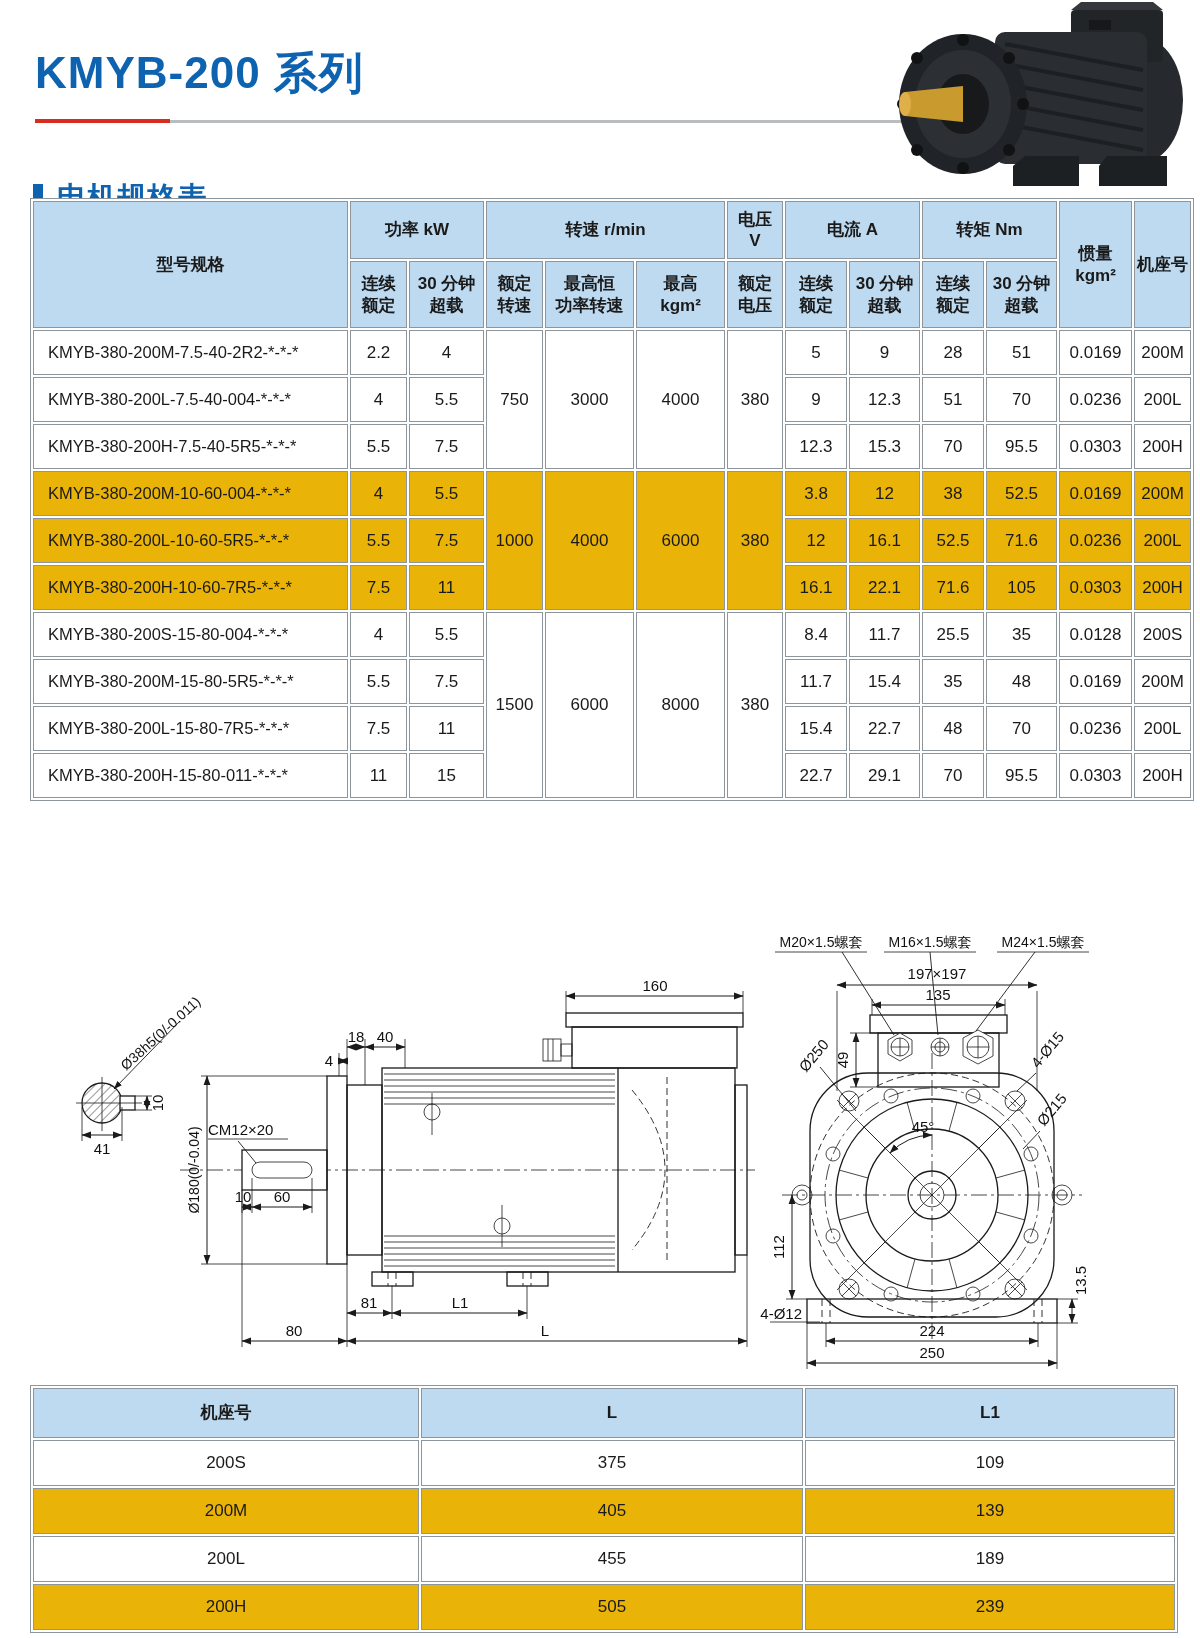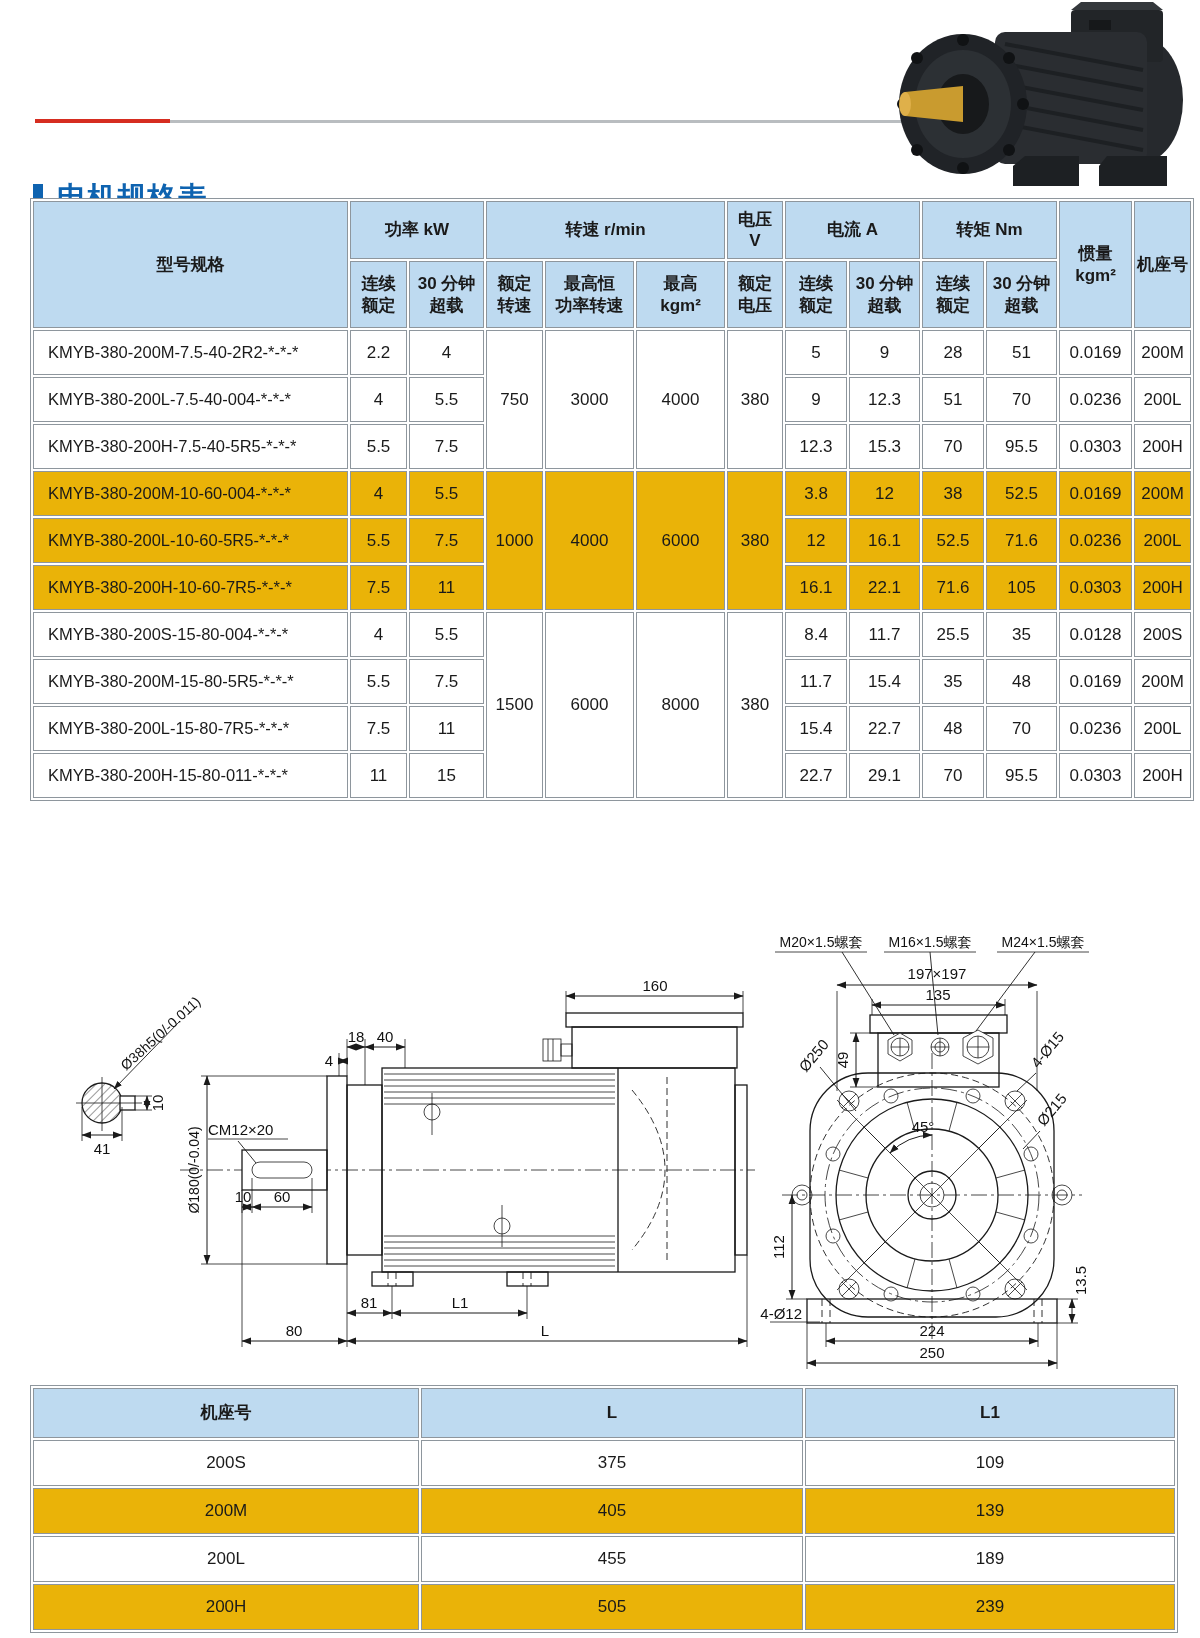--- a/index.html
+++ b/index.html
@@ -49,20 +49,21 @@
   .wht { fill:#ffffff; stroke:#1a1a1a; stroke-width:1.3; }
 
   
   .photo { position:absolute; left:875px; top:0px; }
 </style>
 </head>
 <body>
 
 <div class="page">
 
+  <h1 class="title">KMYB-200 系列</h1>
   <div class="divider-red"></div>
   <div class="divider-gray"></div>
 
   <svg class="photo" width="320" height="198" viewBox="0 0 320 198">
     <g>
       <ellipse cx="268" cy="100" rx="40" ry="62" fill="#26292d"></ellipse>
       <rect x="196" y="10" width="92" height="52" rx="4" fill="#222528"></rect>
       <polygon points="196,10 288,10 278,2 206,2" fill="#34383c"></polygon>
       <rect x="214" y="20" width="22" height="10" fill="#16181a"></rect>
       <rect x="120" y="32" width="152" height="132" rx="10" fill="#2a2d31"></rect>

